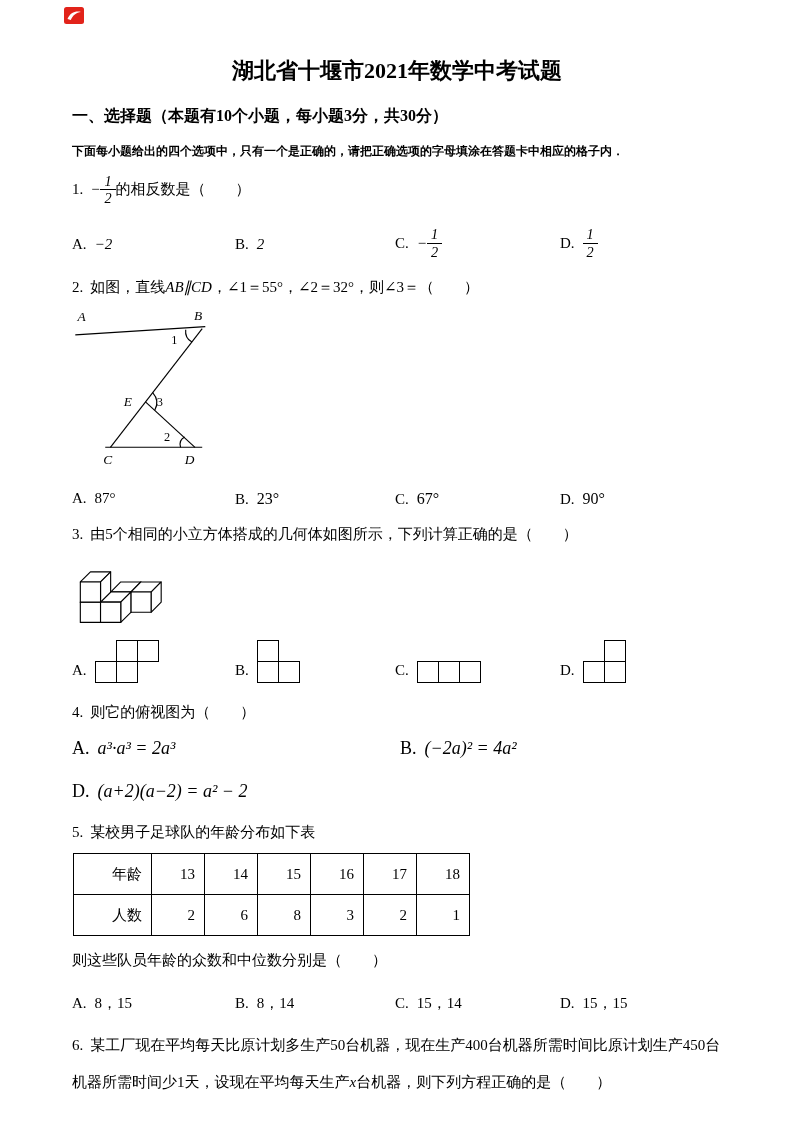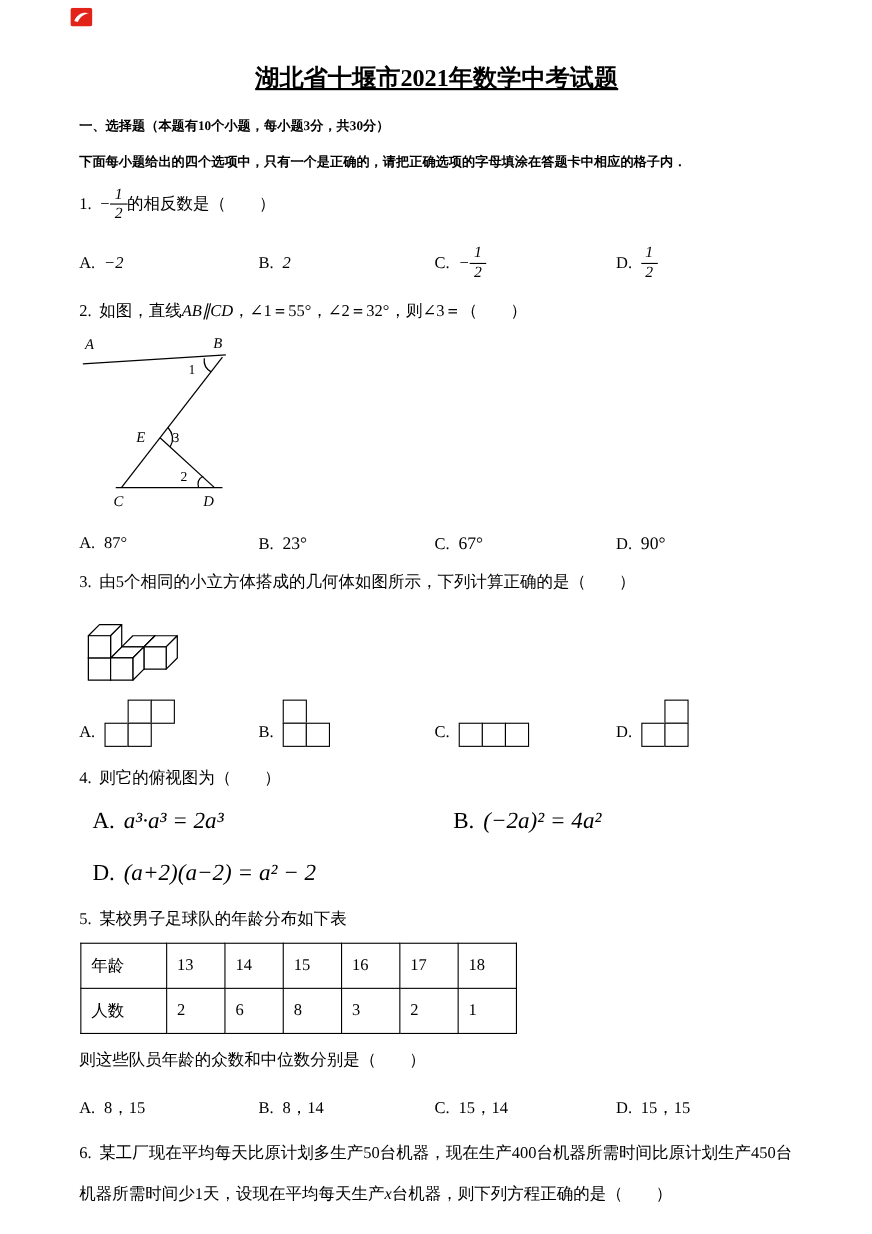--- a/index.html
+++ b/index.html
@@ -1,22 +1,22 @@
 <!DOCTYPE html>
 <html><head>
 <meta charset="utf-8">
 <style>
   *{box-sizing:border-box;margin:0;padding:0;}
   html,body{background:#ffffff;}
   .page{position:relative;width:793px;height:1122px;background:#fff;color:#000;
         font-family:"Liberation Serif","DejaVu Serif",serif;overflow:hidden;}
   .logo{position:absolute;left:64px;top:7px;width:20px;height:17px;}
   .content{position:absolute;left:72px;top:56px;width:650px;}
-  .title{font-size:22px;font-weight:700;text-align:center;margin:0 0 20px;text-decoration:underline;}
-  .hdr{font-size:12px;font-weight:700;margin:0 0 12px;}
+  .title{font-size:22px;font-weight:700;text-align:center;margin:0 0 20px;}
+  .hdr{font-size:16px;font-weight:700;margin:0 0 12px;}
   .instr{font-size:12px;font-weight:700;line-height:2.05;margin:0 0 8px;}
   .stem{font-size:15px;line-height:1.7;margin:10px 0 6px;}
   .qnum{margin-right:7px;}
   .m{font-family:"Liberation Serif",serif;font-style:italic;}
   .mg{font-size:16px;}
   .frac{display:inline-flex;flex-direction:column;align-items:center;vertical-align:middle;
         line-height:1.15;font-size:0.95em;position:relative;top:-1px;}
   .frac .num{border-bottom:1px solid #000;padding:0 4px;}
   .optrow{display:grid;grid-template-columns:163px 160px 165px 1fr;align-items:center;
           font-size:15px;margin:20px 0 14px;}
@@ -27,23 +27,23 @@
   .figlbl{font-size:13px;font-style:italic;font-family:"Liberation Serif",serif;}
   .figang{font-size:12px;font-family:"Liberation Serif",serif;}
   .geo-fig{display:block;margin:6px 0 2px 2px;}
   .cube-fig{display:block;margin:8px 0 2px 6px;}
   .optrow-grids{align-items:end;margin-top:12px;margin-bottom:18px;}
   .opt3{display:flex;align-items:flex-end;gap:8px;}
   .opt3 .olbl{padding-bottom:3px;margin-right:0;}
   .tv-grid{display:grid;grid-auto-rows:21px;grid-auto-columns:21px;}
   .tv-grid .cell{border:1px solid #000;margin:0 -1px -1px 0;background:#fff;}
   .optgrid2{display:grid;grid-template-columns:328px 1fr;row-gap:22px;align-items:center;
-            font-size:21px;margin:12px 12px 18px;}
+            font-size:18px;margin:12px 0 18px;}
   .age-table{border-collapse:collapse;margin:8px 0 12px 1px;font-size:15px;}
-  .age-table td{border:1px solid #000;height:41px;padding:0 9px;vertical-align:middle;}
+  .age-table td{border:1px solid #000;height:41px;padding:0 9px;vertical-align:middle;text-align:right;}
   .age-table td.c0{width:78px;}
   .age-table td.cn{width:53px;}
   .q5text{margin-top:2px;}
   .q6p{line-height:2.5;margin-top:12px;}
 </style>
 </head>
 <body>
 
 <div class="page">
 

